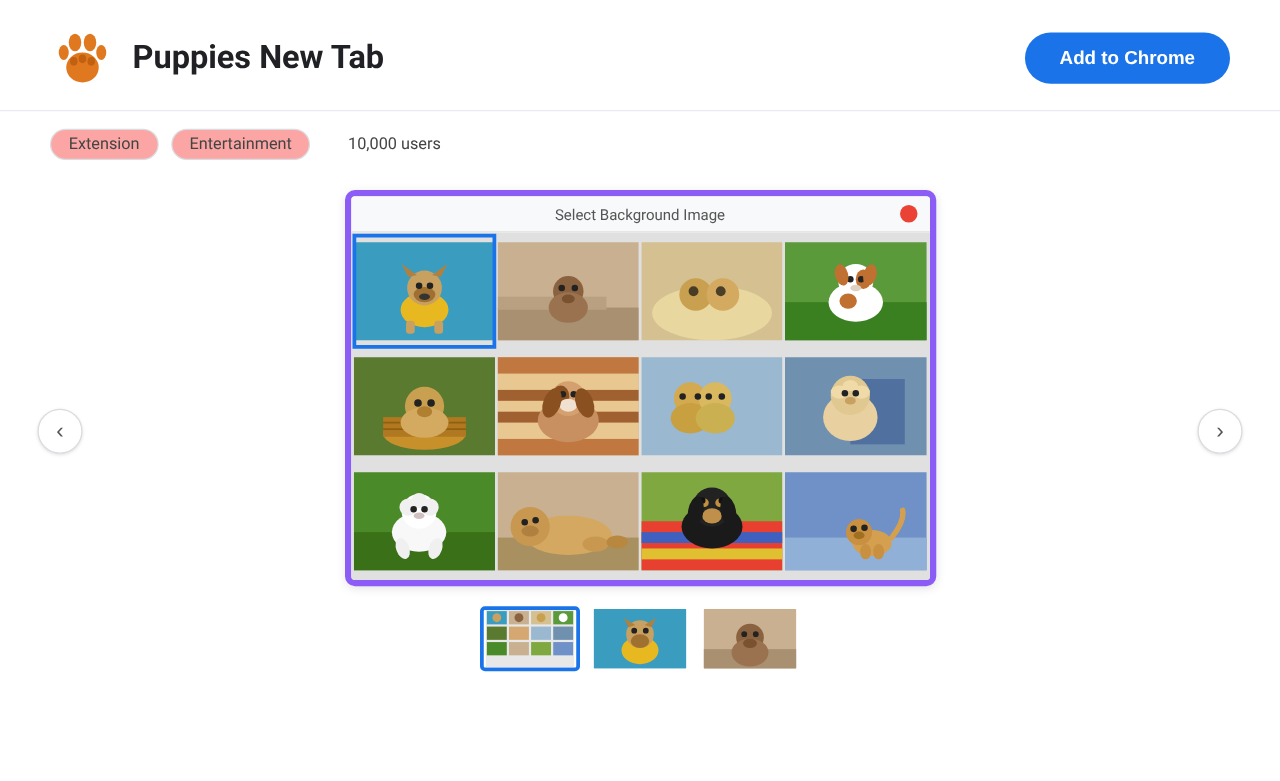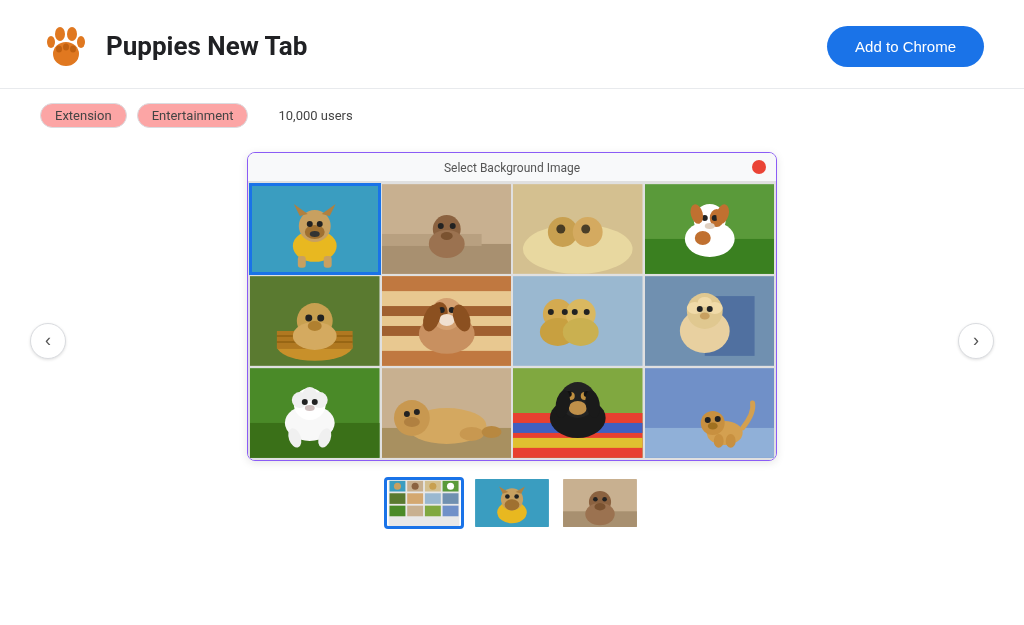--- a/index.html
+++ b/index.html
@@ -34,21 +34,21 @@
       font-weight: 700;
       color: #202124;
     }
     .add-to-chrome-btn {
       background: #1a73e8;
       color: #fff;
       border: none;
       border-radius: 24px;
       padding: 12px 28px;
       font-size: 15px;
-      font-weight: 400;
+      font-weight: 700;
       cursor: pointer;
     }
 
     
     .tags-row {
       display: flex;
       align-items: center;
       gap: 10px;
       padding: 14px 40px;
     }
@@ -92,23 +92,23 @@
       font-size: 18px;
       color: #555;
       z-index: 10;
       box-shadow: 0 1px 3px rgba(0,0,0,0.12);
     }
     .nav-arrow-left { left: 30px; }
     .nav-arrow-right { right: 30px; }
 
     
     .screenshot-panel {
-      width: 530px;
+      width: 473px;
       background: #f8f9fa;
-      border: 1px solid #8b5cf6;
+      border: 5px solid #8b5cf6;
       border-radius: 8px;
       overflow: hidden;
       box-shadow: 0 2px 8px rgba(0,0,0,0.1);
     }
     .panel-header {
       background: #f8f9fa;
       text-align: center;
       padding: 8px 0 6px 0;
       font-size: 12px;
       color: #555;

